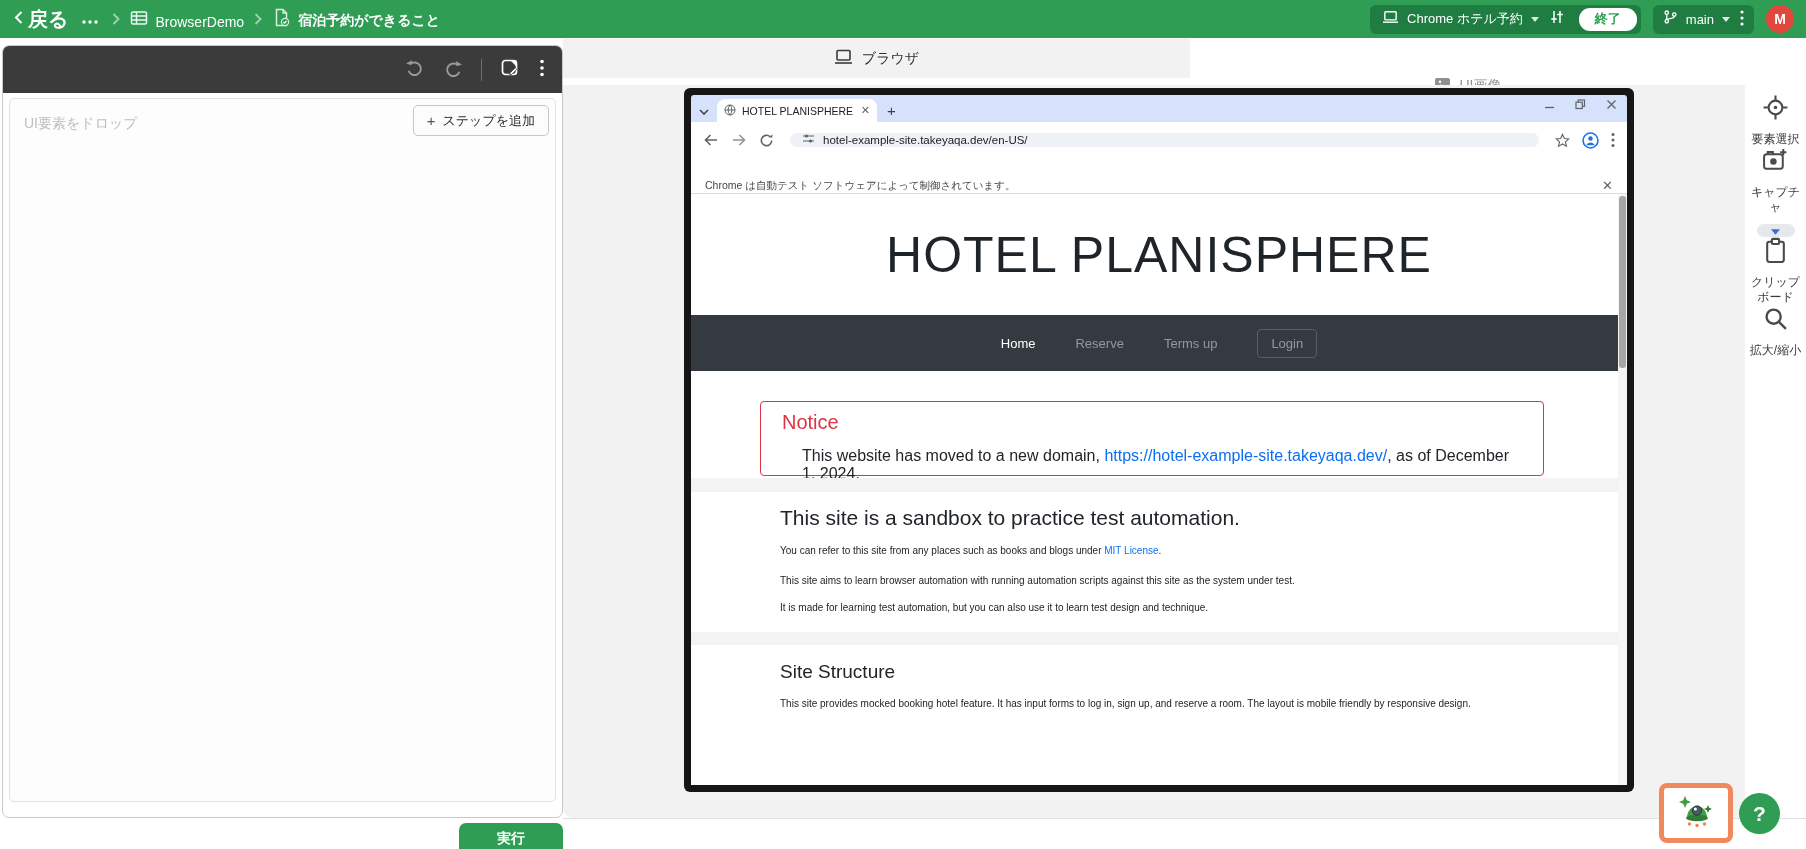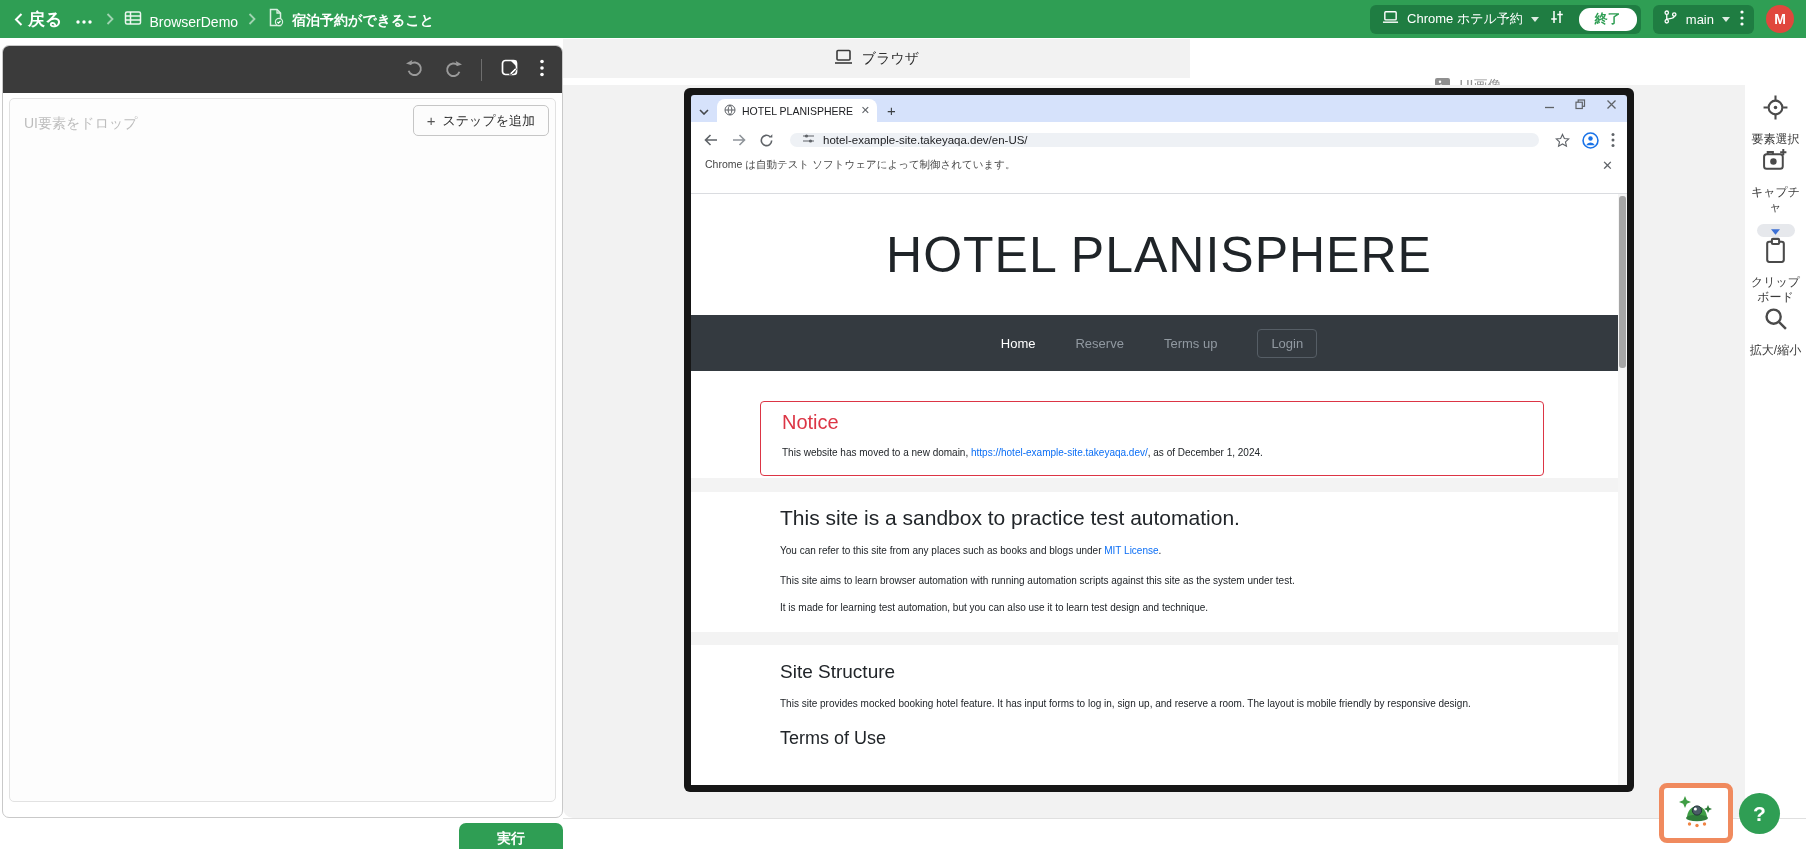--- a/index.html
+++ b/index.html
@@ -5,22 +5,22 @@
   * { margin:0; padding:0; box-sizing:border-box; }
   html,body { width:1806px; height:849px; overflow:hidden; background:#fff;
     font-family:"Liberation Sans","DejaVu Sans",sans-serif; }
   .app { position:relative; width:1806px; height:849px; background:#fff; }
 
   
   .topbar { position:absolute; left:0; top:0; width:1806px; height:38px;
     background:var(--accent,#2f9e54); display:flex; align-items:center;
     justify-content:space-between; padding:0 12px 0 14px; color:#fff; }
   .tb-left { display:flex; align-items:center; gap:10px; font-size:14px; }
-  .back-btn { display:flex; align-items:flex-end; gap:5px; background:none; border:none;
-    color:#fff; font-size:17px; font-weight:bold; cursor:pointer; font-family:Liberation Mono, monospace; }
+  .back-btn { display:flex; align-items:flex-start; gap:5px; background:none; border:none;
+    color:#fff; font-size:20px; font-weight:bold; cursor:pointer; font-family:Liberation Sans, sans-serif; }
   .more-btn { background:none; border:none; display:flex; align-items:center; padding:2px 4px; cursor:pointer; }
   .crumb { display:flex; align-items:flex-end; gap:7px; }
   .crumb-label { font-size:14px; color:#fff; }
   .crumb-label.bold { font-weight:bold; }
   .sep-chev { opacity:.55; display:flex; }
   .tb-right { display:flex; align-items:center; gap:12px; }
   .env-pill { display:flex; align-items:center; gap:8px; background:var(--accent-dark,#1f7d42);
     border-radius:6px; height:29px; padding:0 4px 0 12px; cursor:pointer; }
   .env-label { font-size:13px; color:#fff; }
   .caret-down { width:0; height:0; border-left:4px solid transparent; border-right:4px solid transparent;
@@ -75,41 +75,41 @@
   .tab-close { border:none; background:none; color:#5f6368; font-size:11px; cursor:pointer; line-height:1; }
   .newtab-btn { border:none; background:none; color:#3c4043; font-size:15px; cursor:pointer; padding:0 10px 3px; }
   .win-controls { position:absolute; right:10px; top:4px; display:flex; gap:20px; align-items:center; }
   .win-btn { border:none; background:none; cursor:pointer; display:flex; color:#5f6368; font-size:12px; }
   .chrome-toolbar { height:36px; background:#fff; display:flex; align-items:center; gap:12px; padding:0 12px; }
   .nav-ic { border:none; background:none; cursor:pointer; display:flex; }
   .omnibox { flex:1; height:14px; border-radius:13px; background:#eef1f5; display:flex;
     align-items:center; gap:8px; padding:0 12px; margin:0 4px; cursor:text; }
   .omnibox-url { font-size:11.5px; color:#202124; }
   .chrome-infobar { height:36px; background:#fff; border-bottom:1px solid #dadce0;
-    display:flex; align-items:flex-start; justify-content:space-between; padding:0 14px; }
+    display:flex; align-items:flex-end; justify-content:space-between; padding:0 14px; }
   .infobar-text { font-size:10.5px; color:#454545; }
   .infobar-close { border:none; background:none; color:#5f6368; font-size:13px; cursor:pointer; }
 
   
   .page { position:relative; height:591px; background:#fff; overflow:hidden; }
   .page-scroll { position:absolute; right:0; top:0; width:9px; height:100%; background:#f5f5f5; }
   .page-thumb { position:absolute; right:1px; top:2px; width:7px; height:172px; background:#a6a6a6; border-radius:3px; }
   .site-header { height:121px; display:flex; align-items:center; justify-content:center; }
   .site-title { font-size:50px; font-weight:400; color:#1f2428; letter-spacing:1px; }
   .site-nav { height:56px; background:var(--navbar-dark,#343a40); display:flex;
     align-items:center; justify-content:center; gap:40px; }
   .nav-link { font-size:13px; cursor:pointer; }
   .nav-link.on { color:#fff; }
   .nav-link.off { color:#9199a1; }
   .login-btn { font-size:13px; color:#9199a1; border:1px solid #565e66; border-radius:4px;
     background:none; padding:6px 13px; cursor:pointer; font-family:inherit; }
   .notice-card { position:absolute; top:207px; left:69px; width:784px; height:75px;
     border:1px solid var(--notice-red,#dc3545); border-radius:4px; background:#fff; padding:9px 21px; }
   .notice-title { color:var(--notice-red,#dc3545); font-size:20px; font-weight:400; }
-  .notice-body { margin-top:13px; font-size:10px; color:#212529; }
+  .notice-body { margin-top:13px; font-size:16px; color:#212529;margin-left:20px; }
   a.page-link { color:var(--link-blue,#0b6ef5); text-decoration:none; cursor:pointer; }
   .band { position:absolute; left:0; right:9px; height:14px; background:#f3f3f3; }
   .band1 { top:284px; } .band2 { top:438px; height:13px; }
   .section1 { position:absolute; top:298px; left:0; right:9px; height:140px; padding-left:89px; background:#fff; }
   .h-sandbox { margin-top:14px; font-size:21px; font-weight:400; color:#212529; }
   .para { font-size:10px; color:#212529; line-height:1.25; }
   .p1 { margin-top:17px; } .p2 { margin-top:15px; } .p3 { margin-top:15px; }
   .section2 { position:absolute; top:451px; left:0; right:9px; bottom:0; padding-left:89px; background:#fff; }
   .h-structure { margin-top:16px; font-size:19px; font-weight:400; color:#212529; }
   .p-structure { margin-top:15px; max-width:745px; }
@@ -422,21 +422,20 @@
           <div class="para p2"><span>You can refer to this site from any places such as books and blogs under </span><a class="page-link">MIT License</a><span>.</span></div>
           <div class="para p1">This site aims to learn browser automation with running automation scripts against this site as the system under test.</div>
           <div class="para p3">It is made for learning test automation, but you can also use it to learn test design and technique.</div>
         </div>
 
         <div class="band band2"></div>
 
         <div class="section2">
           <div class="h-structure">Site Structure</div>
           <div class="para p-structure">This site provides mocked booking hotel feature. It has input forms to log in, sign up, and reserve a room. The layout is mobile friendly by responsive design.</div>
-          <div class="h-terms">Terms of Use</div>
         </div>
 
         <div class="page-scroll">
           <div class="page-thumb"></div>
         </div>
       </div>
     </div>
   </section>
 
   <aside class="tool-rail">

